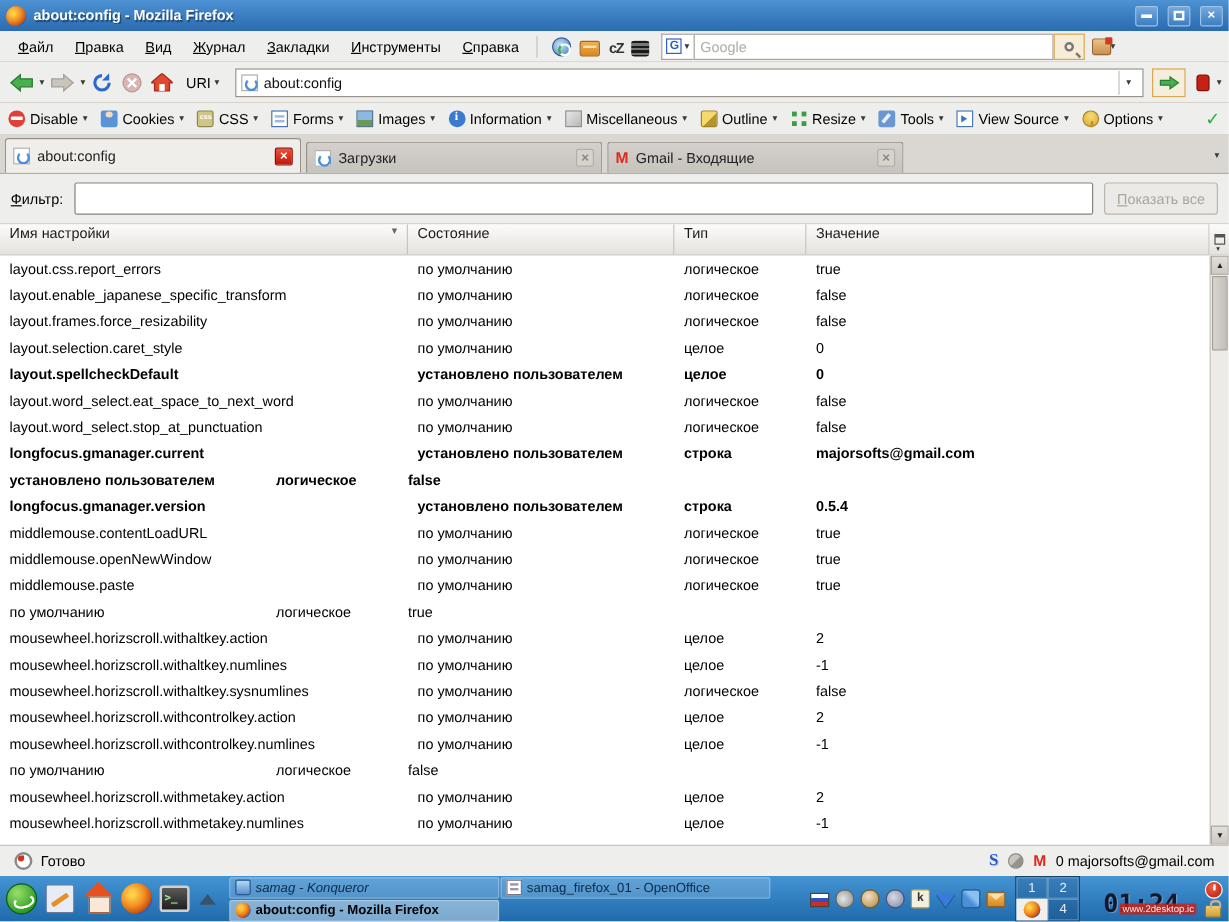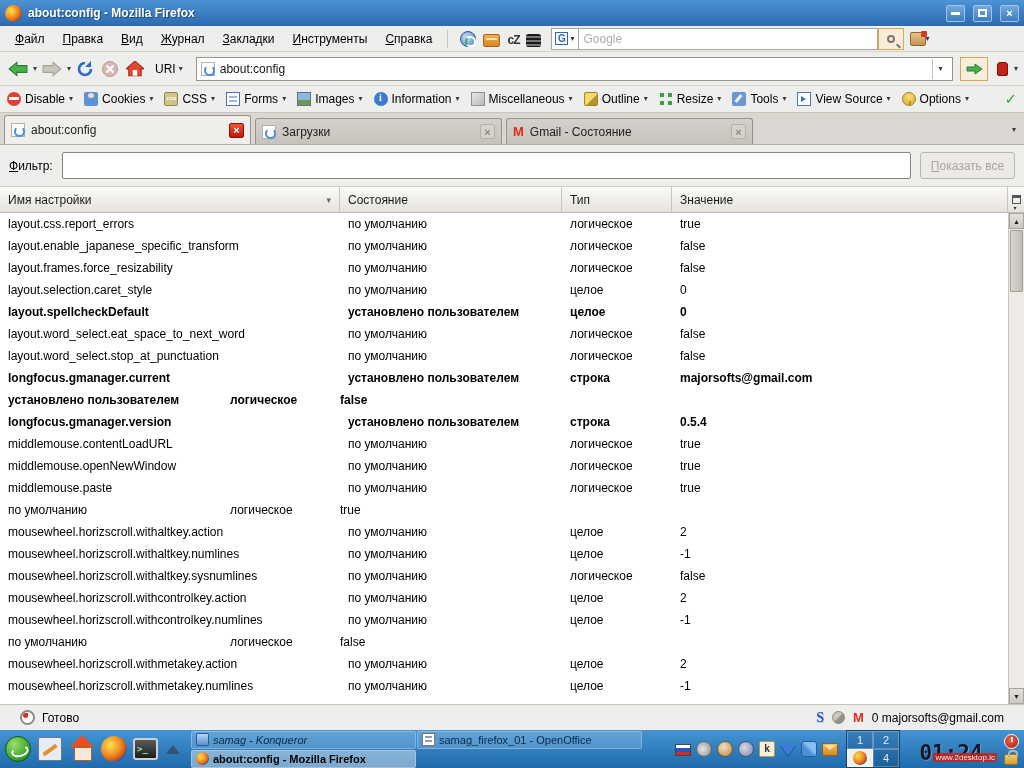--- a/index.html
+++ b/index.html
@@ -85,21 +85,21 @@
   .gmail-m{color:#db2c1e;font-weight:bold;font-size:13px;flex:none}
   .tab-list-caret{position:absolute;right:8px;bottom:10px}
 
   
   .filterbar{flex:none;height:42px;background:#eeeeec;display:flex;align-items:center;padding:0 9px;gap:9px;border-bottom:1px solid #d2cec6}
   .filter-input{flex:1;height:27px;border:1px solid #88847c;border-radius:2px;padding:0 6px;font:12px "Liberation Sans",sans-serif;background:#fff}
   .show-all{width:95px;height:27px;border:1px solid #bab6ae;border-radius:3px;background:#eceae6;color:#aaa69e;display:flex;align-items:center;justify-content:center;white-space:nowrap}
 
   
   .thead{flex:none;height:26px;display:flex;background:linear-gradient(#fbfbfa,#e5e2dd);border-bottom:1px solid #bfbbb3}
-  .th{display:flex;align-items:center;padding:0 8px;border-right:1px solid #c9c5bd;color:#1a1a1a}
+  .th{display:flex;align-items:flex-start;padding:0 8px;border-right:1px solid #c9c5bd;color:#1a1a1a}
   .th-name{width:340px}
   .th-status{width:222px}
   .th-type{width:110px}
   .th-value{flex:1}
   .sort-caret{margin-left:auto;color:#6a665e;font-size:9px}
   .colpicker{width:16px;flex:none;display:flex;align-items:center;justify-content:center;background:linear-gradient(#fbfbfa,#e5e2dd)}
   .colpicker-ic{width:9px;height:9px;border:1px solid #555;border-top-width:3px;position:relative}
   .colpicker-ic::after{content:'▾';position:absolute;font-size:6px;left:1px;top:6px;color:#333}
 
   .tbody{flex:1;display:flex;overflow:hidden;background:#fff}
@@ -110,21 +110,21 @@
   .c-status{width:222px;padding-left:8px;white-space:nowrap;overflow:hidden}
   .c-type{width:110px;padding-left:8px;white-space:nowrap}
   .c-value{flex:1;padding-left:8px;white-space:nowrap;overflow:hidden}
 
   .vscroll{width:16px;flex:none;background:#edebe6;border-left:1px solid #c9c5bd;display:flex;flex-direction:column}
   .sbtn{flex:none;height:16px;background:linear-gradient(#e2dfd9,#cdc9c2);border:1px solid #a9a59d;display:flex;align-items:center;justify-content:center;font-size:7px;color:#222}
   .sthumb{flex:none;height:62px;margin:1px;background:linear-gradient(90deg,#d8d5cf,#c2beb7);border:1px solid #a29e96;border-radius:1px}
   .strack{flex:1}
 
   
-  .statusbar{flex:none;height:26px;background:#eeeeec;border-top:1px solid #c9c5bd;display:flex;align-items:center;padding:0 20px;gap:7px}
+  .statusbar{flex:none;height:26px;background:#eeeeec;border-top:1px solid #c9c5bd;display:flex;align-items:center;padding:0 12px;gap:7px}
   .status-ic{width:15px;height:15px;border-radius:50%;border:2px solid #8a8a8a;background:#fff;position:relative}
   .status-ic::after{content:'';position:absolute;left:1px;top:1px;width:5px;height:5px;background:#d43020;border-radius:50% 0 50% 50%}
   .sb-right{margin-left:auto;display:flex;align-items:center;gap:8px}
   .ic-stylish{color:#2a5ac8;font:bold 14px "Liberation Serif",serif;text-shadow:1px 1px 0 #c0c8e0}
   .ic-graycircle{width:13px;height:13px;border-radius:50%;background:linear-gradient(135deg,#cac6c0 45%,#96928a 55%);border:1px solid #8a867e}
 
   
   .taskbar{flex:none;height:38px;background:linear-gradient(#4494d4,#1f6aaa);display:flex;align-items:center;padding:0 3px;gap:3px}
   .ql{width:29px;height:29px;display:flex;align-items:center;justify-content:center;flex:none}
   .ql-suse{width:26px;height:26px;border-radius:50%;background:radial-gradient(circle at 35% 30%,#9ae06a,#2f9e26 70%,#1a6e16);border:1px solid #0f5a10;position:relative}
@@ -345,21 +345,21 @@
           <span class="tab-label">about:config</span>
           <span class="tab-close">×</span>
         </div>
         <div class="tab">
           <span class="favicon"></span>
           <span class="tab-label">Загрузки</span>
           <span class="tab-close">×</span>
         </div>
         <div class="tab">
           <span class="gmail-m">M</span>
-          <span class="tab-label">Gmail - Состояние</span>
+          <span class="tab-label">Gmail - Входящие</span>
           <span class="tab-close">×</span>
         </div>
       </div>
     <span class="caret tab-list-caret">▾</span>
   </div>
 
   <div class="filterbar">
     <span><u>Ф</u>ильтр:</span>
     <input class="filter-input" value="" style="">
     <span class="show-all"><u>П</u>оказать все</span>

